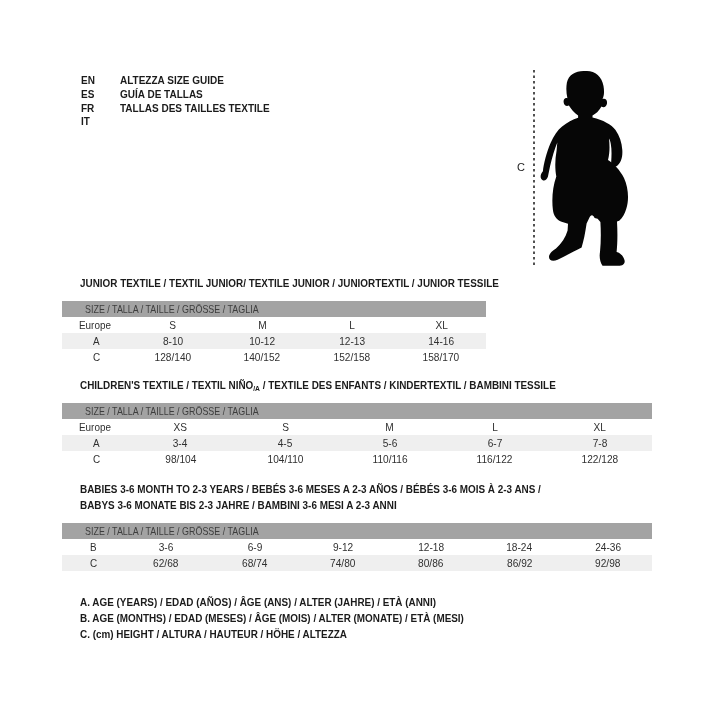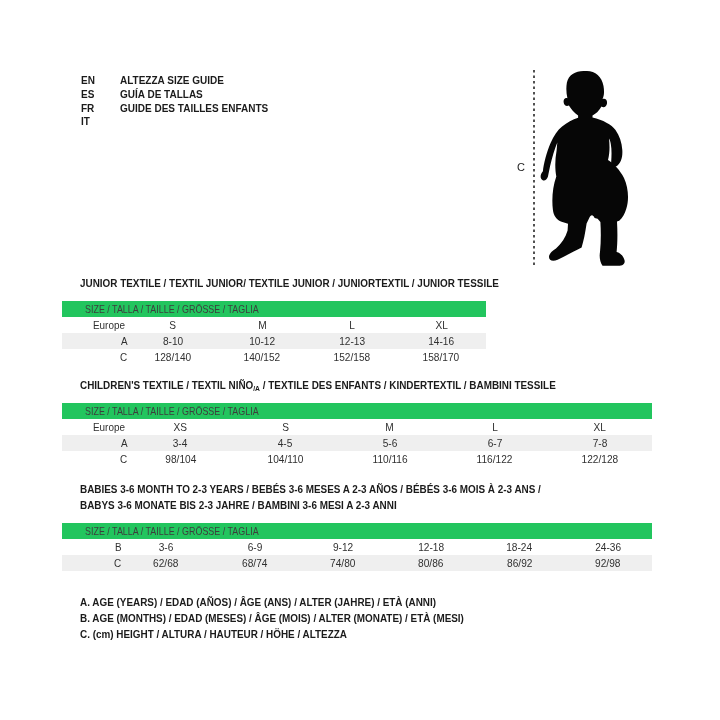--- a/index.html
+++ b/index.html
@@ -24,32 +24,32 @@
     position:absolute;left:80px;font-weight:bold;font-size:11px;color:#1b1b1b;
     white-space:nowrap;transform:scaleX(0.9);transform-origin:0 0;line-height:12px;
   }
 
   
   .tbl{position:absolute;left:62px;font-size:11px;color:#303030;}
   .tbl-junior{top:301px;width:424px;}
   .tbl-children{top:403px;width:590px;}
   .tbl-babies{top:523px;width:590px;}
   .size-bar{
-    height:16px;background:#22c55e;color:#3d3d3d;display:flex;align-items:center;
+    height:16px;background:#a3a3a3;color:#3d3d3d;display:flex;align-items:center;
     padding-left:23px;box-sizing:border-box;
   }
   .size-bar span{
     font-size:10.5px;white-space:nowrap;transform:scaleX(0.85);transform-origin:0 50%;
   }
   .trow{display:grid;height:16px;align-items:center;}
   .tbl-junior .trow{grid-template-columns:66px repeat(4,1fr);}
   .tbl-children .trow{grid-template-columns:66px repeat(5,1fr);}
   .tbl-babies .trow{grid-template-columns:60px repeat(6,1fr);}
   .trow.band{background:#efefef;}
-  .trow .lbl{text-align:right;padding-left:4px;}
+  .trow .lbl{text-align:center;padding-left:4px;}
   .trow .lbl span{display:inline-block;transform:scaleX(0.9);transform-origin:0 50%;white-space:nowrap;}
   .trow .cell{text-align:center;}
   .trow .cell span{display:inline-block;transform:scaleX(0.92);white-space:nowrap;}
 
   
   .figure-svg{position:absolute;left:500px;top:58px;width:140px;height:215px;}
   .height-label{
     position:absolute;left:514px;top:161px;width:14px;text-align:center;
     font-size:11px;color:#1b1b1b;
   }
@@ -61,21 +61,21 @@
   <div class="lang-row">
     <div class="lang-code">EN</div>
     <div class="lang-label">ALTEZZA SIZE GUIDE</div>
   </div>
   <div class="lang-row">
     <div class="lang-code">ES</div>
     <div class="lang-label">GUÍA DE TALLAS</div>
   </div>
   <div class="lang-row">
     <div class="lang-code">FR</div>
-    <div class="lang-label">GUIDE DES TAILLES ENFANTS</div>
+    <div class="lang-label">TALLAS DES TAILLES TEXTILE</div>
   </div>
   <div class="lang-row">
     <div class="lang-code">IT</div>
   </div>
 </div>
 
 <svg class="figure-svg" viewBox="500 58 140 215" xmlns="http://www.w3.org/2000/svg">
   <line x1="534" y1="70" x2="534" y2="268" stroke="#3f3f3f" stroke-width="1.8" stroke-dasharray="2.6 2.9"></line>
   <path fill="#060606" d="
     M 585 71

